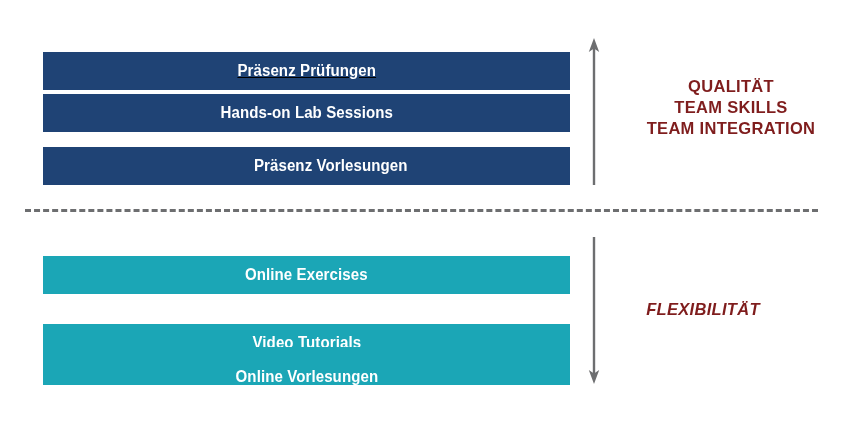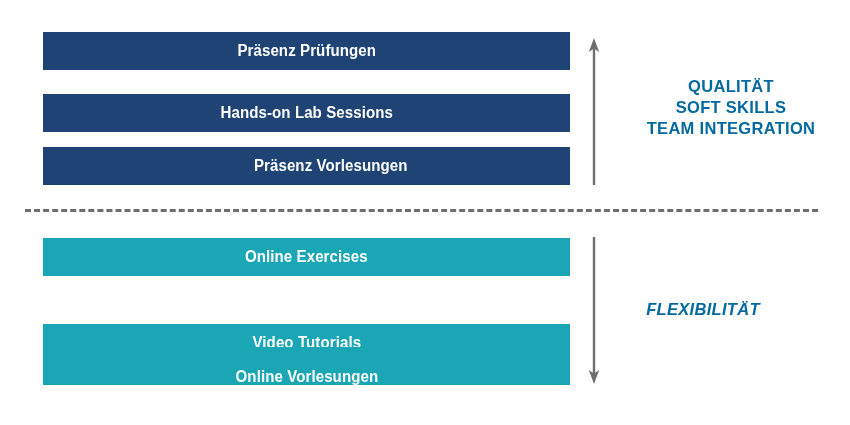--- a/index.html
+++ b/index.html
@@ -36,25 +36,25 @@
     font-size: 16px;
     letter-spacing: 0.1px;
     white-space: nowrap;
     line-height: 1;
     transform: scaleX(0.94);
   }
 
   .bar.presence { background: #1F4375; }
   .bar.online   { background: #1BA6B6; }
 
-  .bar.p1 { top: 32px; }
+  .bar.p1 { top: 52px; text-decoration: underline; }
   .bar.p2 { top: 94px; }
   .bar.p3 { top: 147px; padding-left: 48px; }
 
-  .bar.o1 { top: 238px; align-items: center; }
+  .bar.o1 { top: 256px; align-items: center; }
   .bar.o2 { top: 292px; margin-top: 32px; }
   .bar.o3 { top: 347px; align-items: flex-end; }
 
   
   #divider {
     position: absolute;
     left: 25px;
     top: 209px;
     width: 793px;
     height: 0;
@@ -69,21 +69,21 @@
   }
   .arrow svg { display: block; }
 
   #arrow-up   { top: 36px;  height: 152px; }
   #arrow-down { top: 236px; height: 150px; }
 
   
   .side-label-block {
     position: absolute;
     text-align: center;
-    color: #0369a1;
+    color: #7f1d1d;
     font-family: "Liberation Sans", sans-serif;
     font-weight: bold;
     font-size: 16.5px;
     letter-spacing: 0.3px;
     line-height: 21px;
     white-space: nowrap;
   }
   #quality-block {
     left: 620px;
     top: 76px;
@@ -137,21 +137,21 @@
 
   <div class="arrow" id="arrow-down">
     <svg width="18" height="150" viewBox="0 0 18 150" xmlns="http://www.w3.org/2000/svg">
       <line x1="9" y1="1" x2="9" y2="138" stroke="#6d6e70" stroke-width="2.4"></line>
       <polygon points="9,148 14.2,134 9,137.4 3.8,134" fill="#6d6e70"></polygon>
     </svg>
   </div>
 
   <div class="side-label-block" id="quality-block">
     <span class="side-label-line">QUALITÄT</span>
-    <span class="side-label-line">SOFT SKILLS</span>
+    <span class="side-label-line">TEAM SKILLS</span>
     <span class="side-label-line">TEAM INTEGRATION</span>
   </div>
 
   <div class="side-label-block" id="flexibility-block">
     <span class="side-label-line">FLEXIBILITÄT</span>
   </div>
 
 </div>
 
 </body></html>

